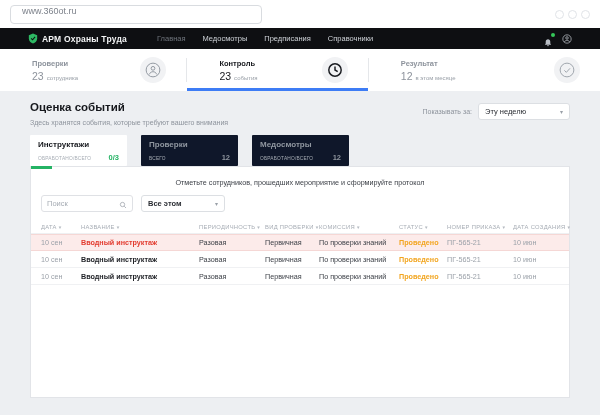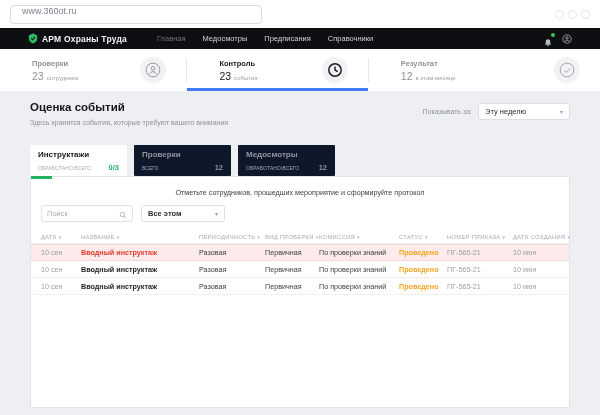--- a/index.html
+++ b/index.html
@@ -44,21 +44,21 @@
   .page-title { font-size:11.5px; font-weight:bold; color:#15171c; }
   .page-subtitle { font-size:7px; color:#8d939c; margin-top:6px; }
   .period-filter { display:flex; align-items:center; gap:6px; margin-top:2px; }
   .period-label { font-size:7px; color:#8d939c; }
   .select-box { background:#fff; border:1px solid #dcdfe3; border-radius:3px; height:17px; display:flex; align-items:center; justify-content:space-between; padding:0 6px; cursor:pointer; }
   .period-select { width:92px; }
   .select-box .sel-text { font-size:7.5px; color:#2a2d33; }
   .chev { font-size:6px; color:#9aa0a8; }
 
   
-  .tabs { display:flex; gap:7px; margin-top:19px; }
+  .tabs { display:flex; gap:14px; margin-top:9px; }
   .tab { width:97px; height:31px; background:#0f172a; padding:5px 8px 4px 8px; cursor:pointer; border-radius:1px; }
   .tab-label { font-size:8px; font-weight:bold; color:#9097a0; }
   .tab-sub { display:flex; justify-content:space-between; align-items:baseline; margin-top:4px; }
   .tab-sublabel { font-size:4.8px; color:#a7adb5; letter-spacing:.2px; }
   .tab-count { font-size:7.5px; font-weight:bold; color:#8d939c; }
   .tab.active { background:#ffffff; }
   .tab.active .tab-label { color:#16181d; }
   .tab.active .tab-count { color:#24b364; }
 
   

